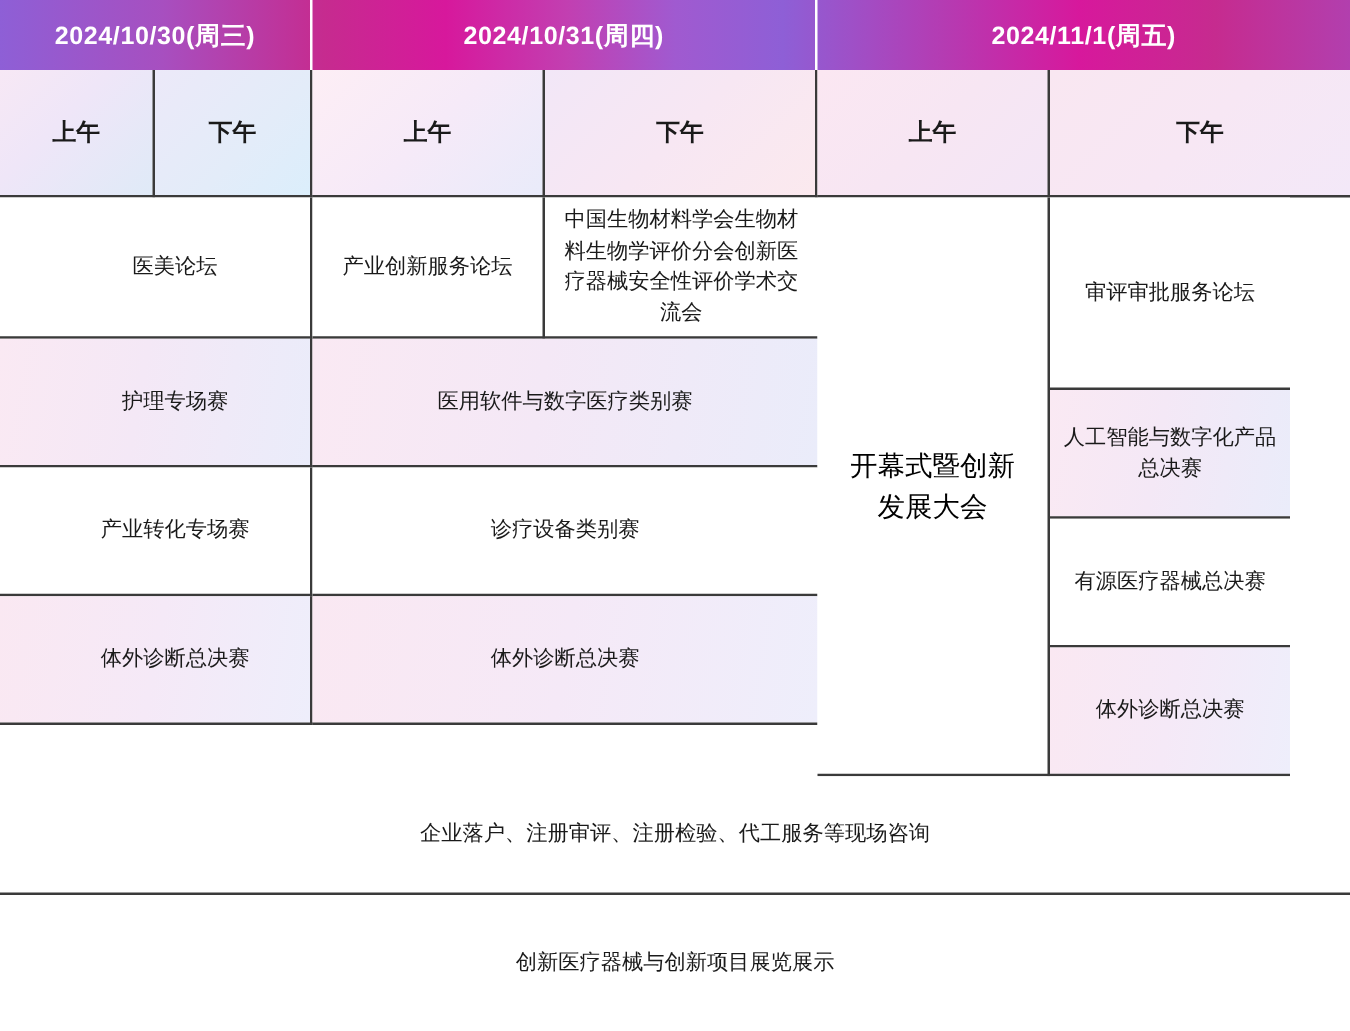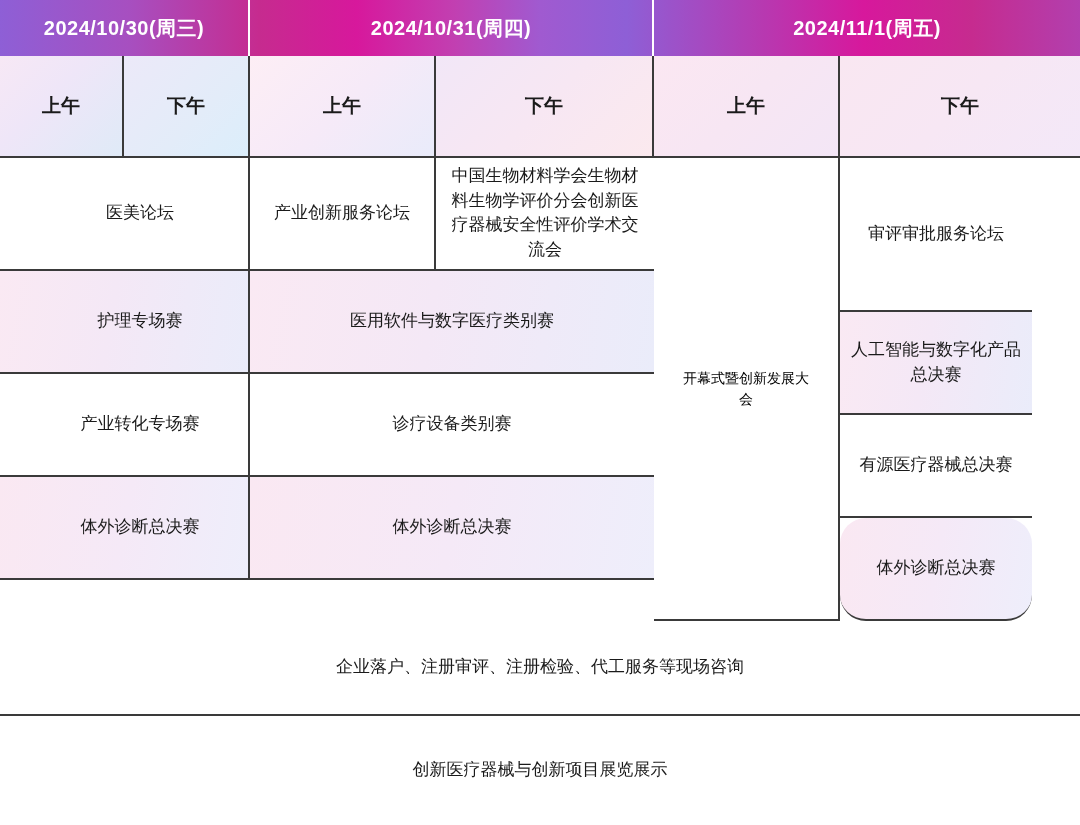--- a/index.html
+++ b/index.html
@@ -105,35 +105,35 @@
   }
   .cell:last-child { border-right: none; }
 
   .white { background: #ffffff; }
   .tint-a { background: linear-gradient(100deg,#fae9f3 0%, #f4e8f6 45%, #eaecfa 100%); }
   .tint-c { background: linear-gradient(100deg,#fae8f2 0%, #f5e9f7 50%, #eeeefb 100%); }
 
   .r-forum  { height: 154px; }
   .r-nurse  { height: 103px; }
   .r-trans  { height: 103px; }
-  .r-ivd    { height: 103px; border-radius: 26px; }
+  .r-ivd    { height: 103px; }
   .r-consult{ height: 95px; }
   .r-expo   { height: 108px; }
 
   
   .wd-250 { width: 250px; padding-left: 42px; }
   .wd-186 { width: 186px; }
   .wd-218 { width: 218px; }
   .wd-404 { width: 404px; }
   .wd-240 { width: 192px; }
   .wd-1080{ width: 1080px; }
 
   .opening {
     writing-mode: horizontal-tb;
-    font-size: 14px;
+    font-size: 22px;
     line-height: 1.5;
     width: 186px;
     box-sizing: border-box;
     border-right: 2px solid #3a3a3a;
     border-bottom: 2px solid #3a3a3a;
     display: flex;
     align-items: center;
     justify-content: center;
     text-align: center;
     background: #ffffff;

